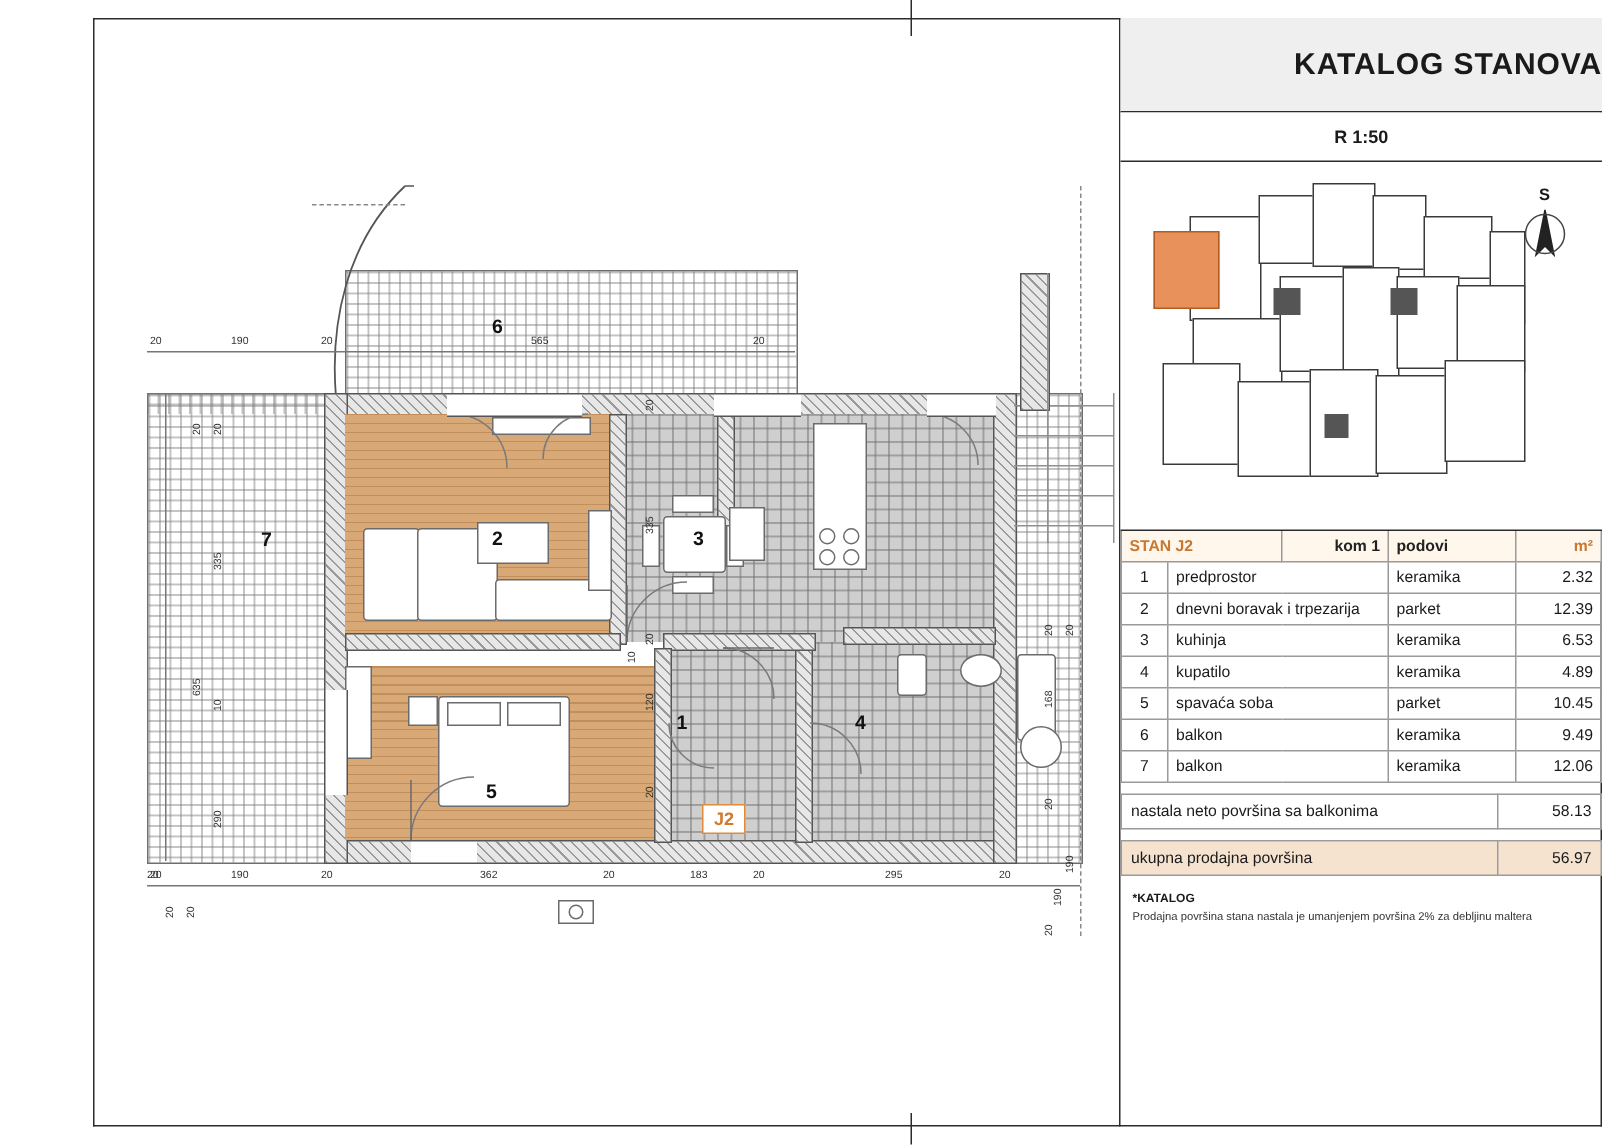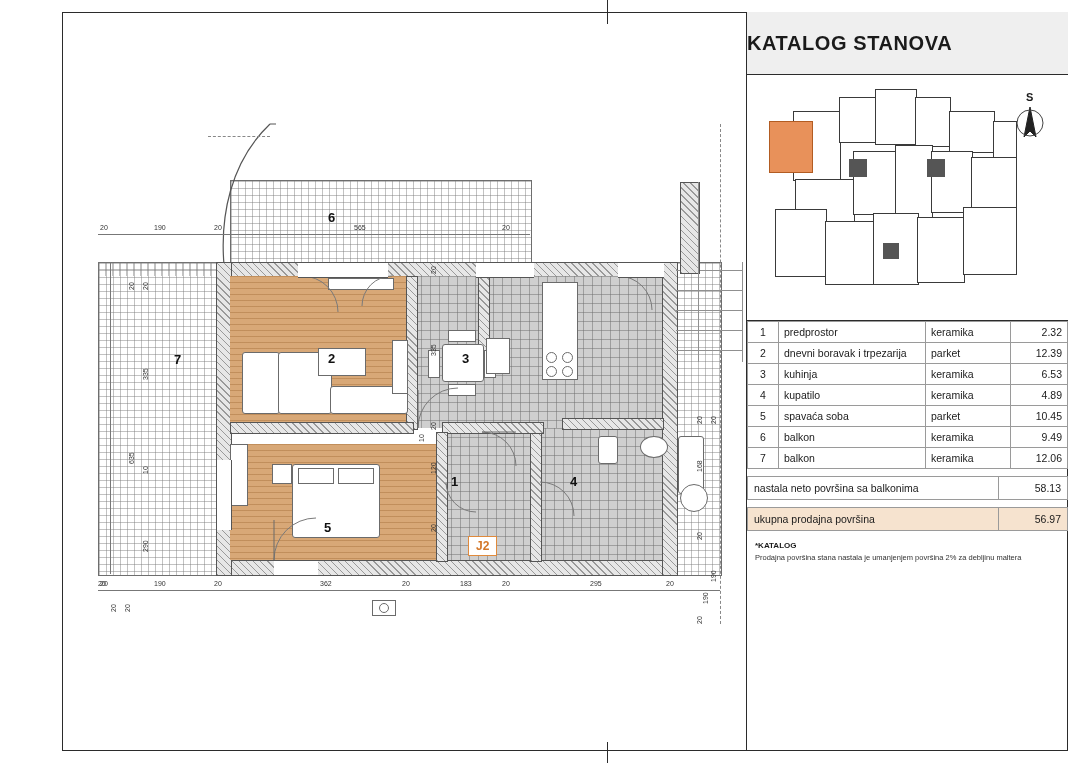--- a/index.html
+++ b/index.html
@@ -102,21 +102,21 @@
     left: 746px; top: 12px;
     width: 322px; height: 739px;
     border-left: 1px solid #2b2b2b;
     box-sizing: border-box;
   }
   #panel-title {
     height: 62px;
     border-bottom: 1px solid #2b2b2b;
     display: flex;
     align-items: center;
-    justify-content: flex-start;
+    justify-content: flex-end;
     background: #efefef;
   }
   #panel-title h1 {
     margin: 0;
     font-size: 20px;
     font-weight: bold;
     letter-spacing: .6px;
   }
   #panel-scale {
     height: 32px;
@@ -356,20 +356,23 @@
     <div class="dim-txt vert" style="left:634px; top:612px;">20</div>
 
   </div>
 
   <div id="panel">
 
     <div id="panel-title">
       <h1>KATALOG STANOVA</h1>
     </div>
 
+    <div id="panel-scale">
+      <span>R 1:50</span>
+    </div>
 
     <div id="keyplan">
       <div id="keyplan-img">
 
         <div class="kp-block" style="left:28px; top:26px; width:46px; height:68px;"></div>
         <div class="kp-high" style="left:4px; top:36px; width:42px; height:50px;"></div>
         <div class="kp-block" style="left:74px; top:12px; width:36px; height:44px;"></div>
         <div class="kp-block" style="left:110px; top:4px; width:40px; height:54px;"></div>
         <div class="kp-block" style="left:150px; top:12px; width:34px; height:48px;"></div>
         <div class="kp-block" style="left:184px; top:26px; width:44px; height:40px;"></div>
@@ -397,20 +400,26 @@
         <svg width="44" height="56">
           <polygon points="20,14 26,44 20,38 14,44" fill="#222" stroke="#222" stroke-width="1"></polygon>
           <circle cx="20" cy="30" r="13" fill="none" stroke="#444" stroke-width="1"></circle>
         </svg>
       </div>
     </div>
 
 
     <table class="tbl">
       <tbody>
+        <tr id="head-row">
+          <td colspan="2">STAN  J2</td>
+          <td class="blackish" style="width:60px; text-align:right;">kom 1</td>
+          <td class="blackish c-mat">podovi</td>
+          <td class="c-area">m²</td>
+        </tr>
         <tr>
           <td class="c-idx">1</td>
           <td colspan="2">predprostor</td>
           <td class="c-mat">keramika</td>
           <td class="c-area">2.32</td>
         </tr>
         <tr>
           <td class="c-idx">2</td>
           <td colspan="2">dnevni boravak i trpezarija</td>
           <td class="c-mat">parket</td>

